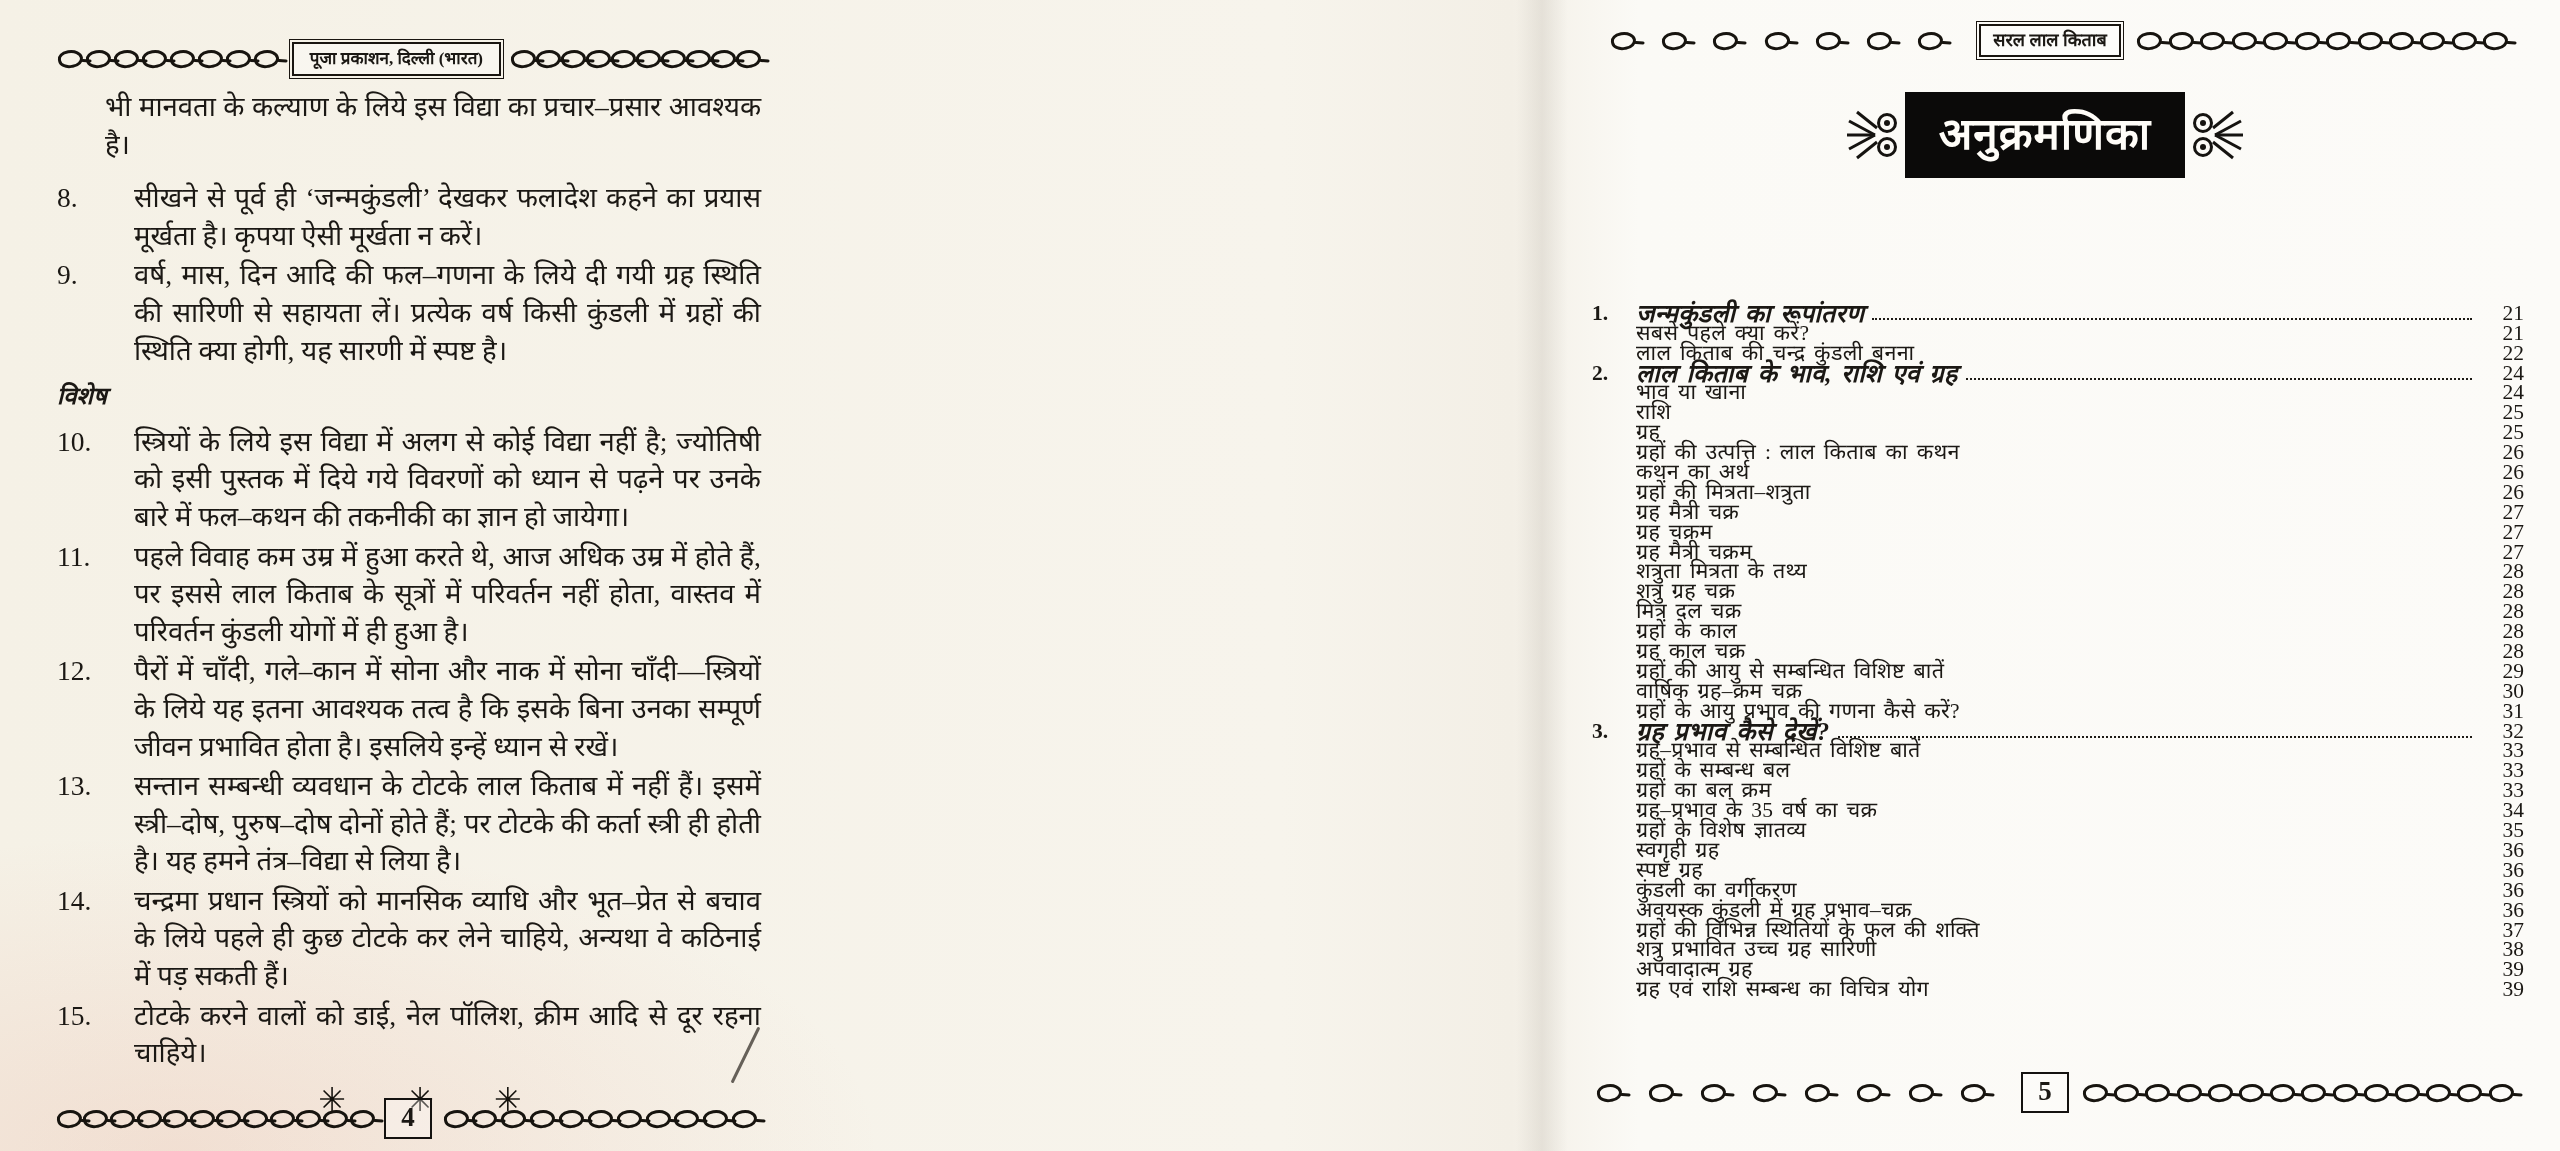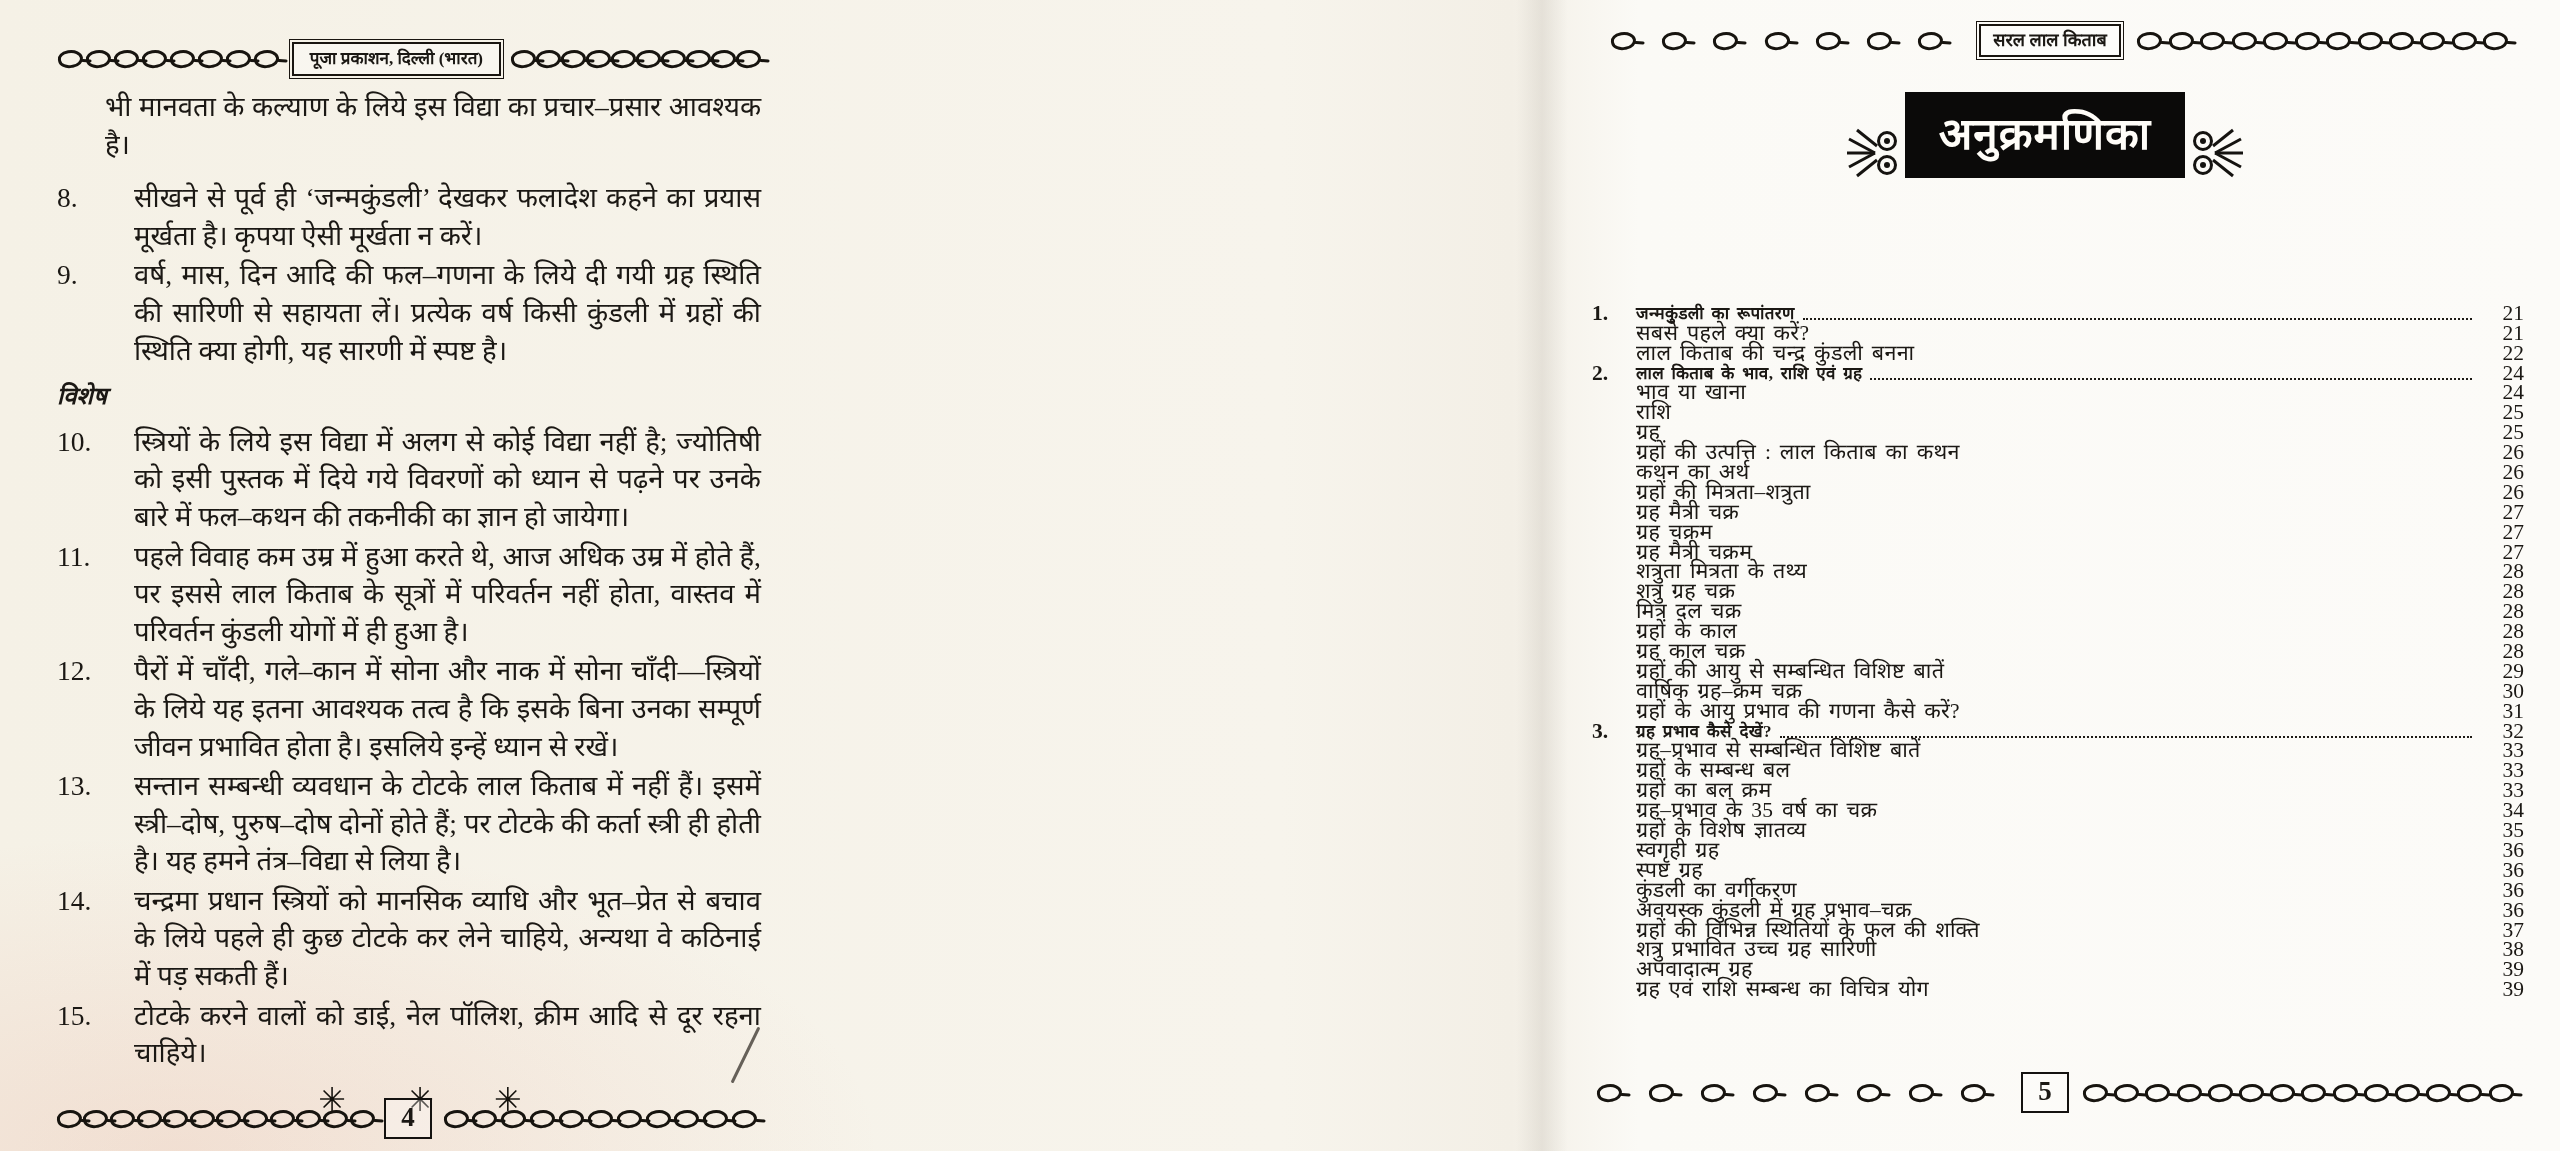--- a/index.html
+++ b/index.html
@@ -33,32 +33,32 @@
   .item{display:flex;margin-bottom:2px;}
   .inum{width:50px;flex:none;padding-left:2px;}
   .itext{flex:1;text-align:justify;margin-left:27px;}
   .special-heading{font-weight:700;font-style:italic;font-size:24px;margin:9px 0 7px 2px;}
   .stars{margin-left:50px;text-align:center;font-size:33px;letter-spacing:26px;margin-top:10px;color:#14110c;}
   .footer-row{position:absolute;display:flex;align-items:center;gap:8px;}
   .pen-mark{position:absolute;left:744px;top:1024px;width:3px;height:62px;background:#35302a;
     transform:rotate(26deg);opacity:.75;border-radius:2px;}
 
   
-  .toc-title-row{position:absolute;left:0;top:92px;width:100%;display:flex;align-items:flex-end;
+  .toc-title-row{position:absolute;left:0;top:92px;width:100%;display:flex;align-items:center;
     justify-content:center;gap:0;}
   .toc-title{background:#0b0a09;color:#fffdf8;font-size:44px;font-weight:700;
     padding:10px 34px 16px;letter-spacing:1px;white-space:nowrap;}
   .orn{flex:none;}
   .orn.flip{transform:scaleX(-1);}
   .toc{position:absolute;left:62px;top:304px;width:932px;}
   .trow{display:flex;align-items:flex-end;height:19.9px;font-size:21.5px;line-height:21px;}
   .trow .tnum{width:44px;flex:none;font-weight:700;}
   .trow .tlabel{flex:none;white-space:nowrap;letter-spacing:.3px;word-spacing:3px;}
   .trow .tfill{flex:1;margin:0 6px 4px 8px;}
-  .trow.main .tlabel{font-weight:700;font-size:17px;}
+  .trow.main .tlabel{font-weight:700;font-size:25px;font-style:italic;}
   .trow.main .tfill{border-bottom:2.6px dotted #1e1b16;}
   .trow .tpage{width:46px;flex:none;text-align:right;font-size:21.5px;}
 </style>
 </head>
 <body>
 
 <div class="scan">
   <div class="seam"></div>
   <div class="tint"></div>
 

